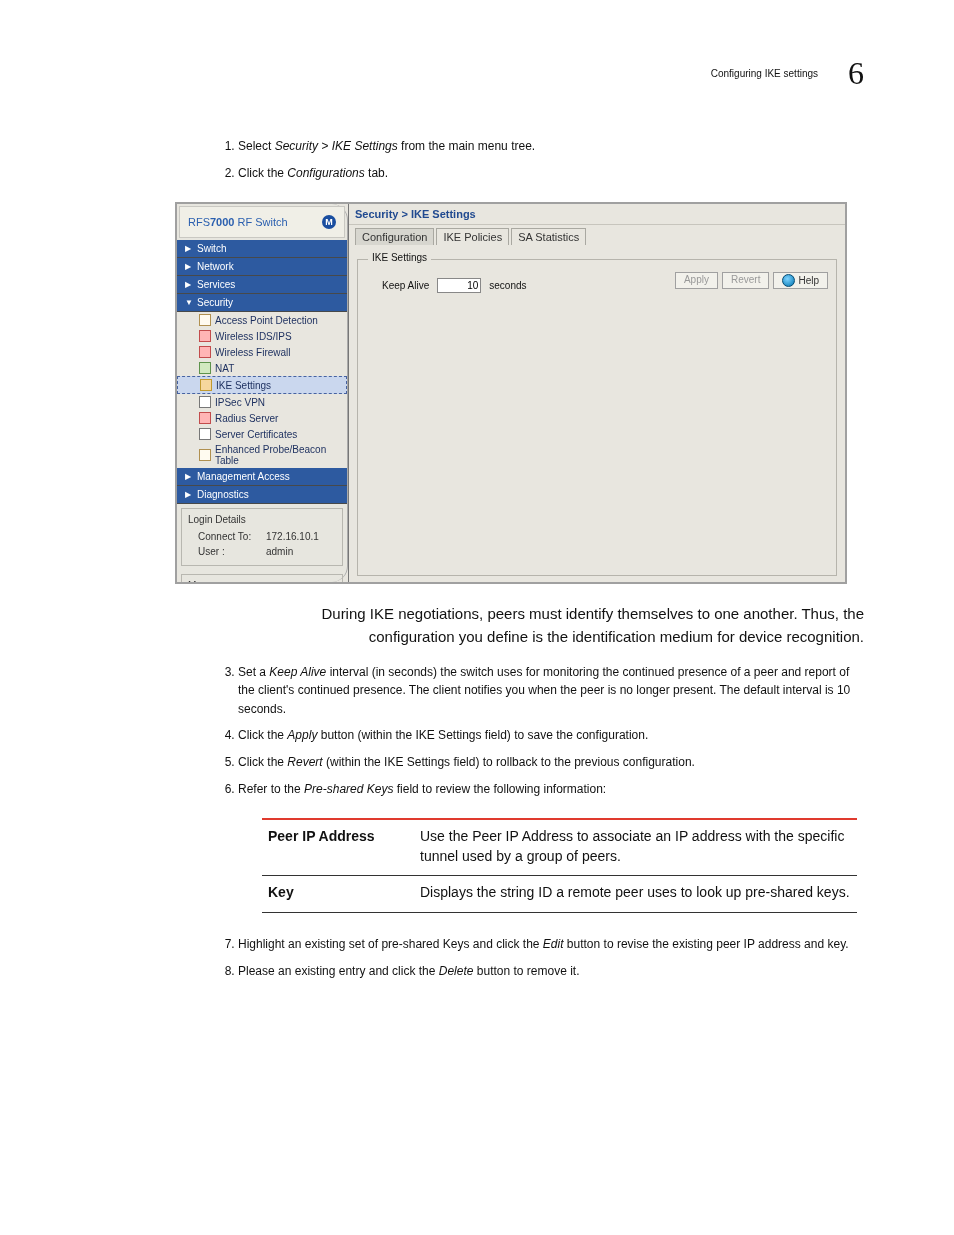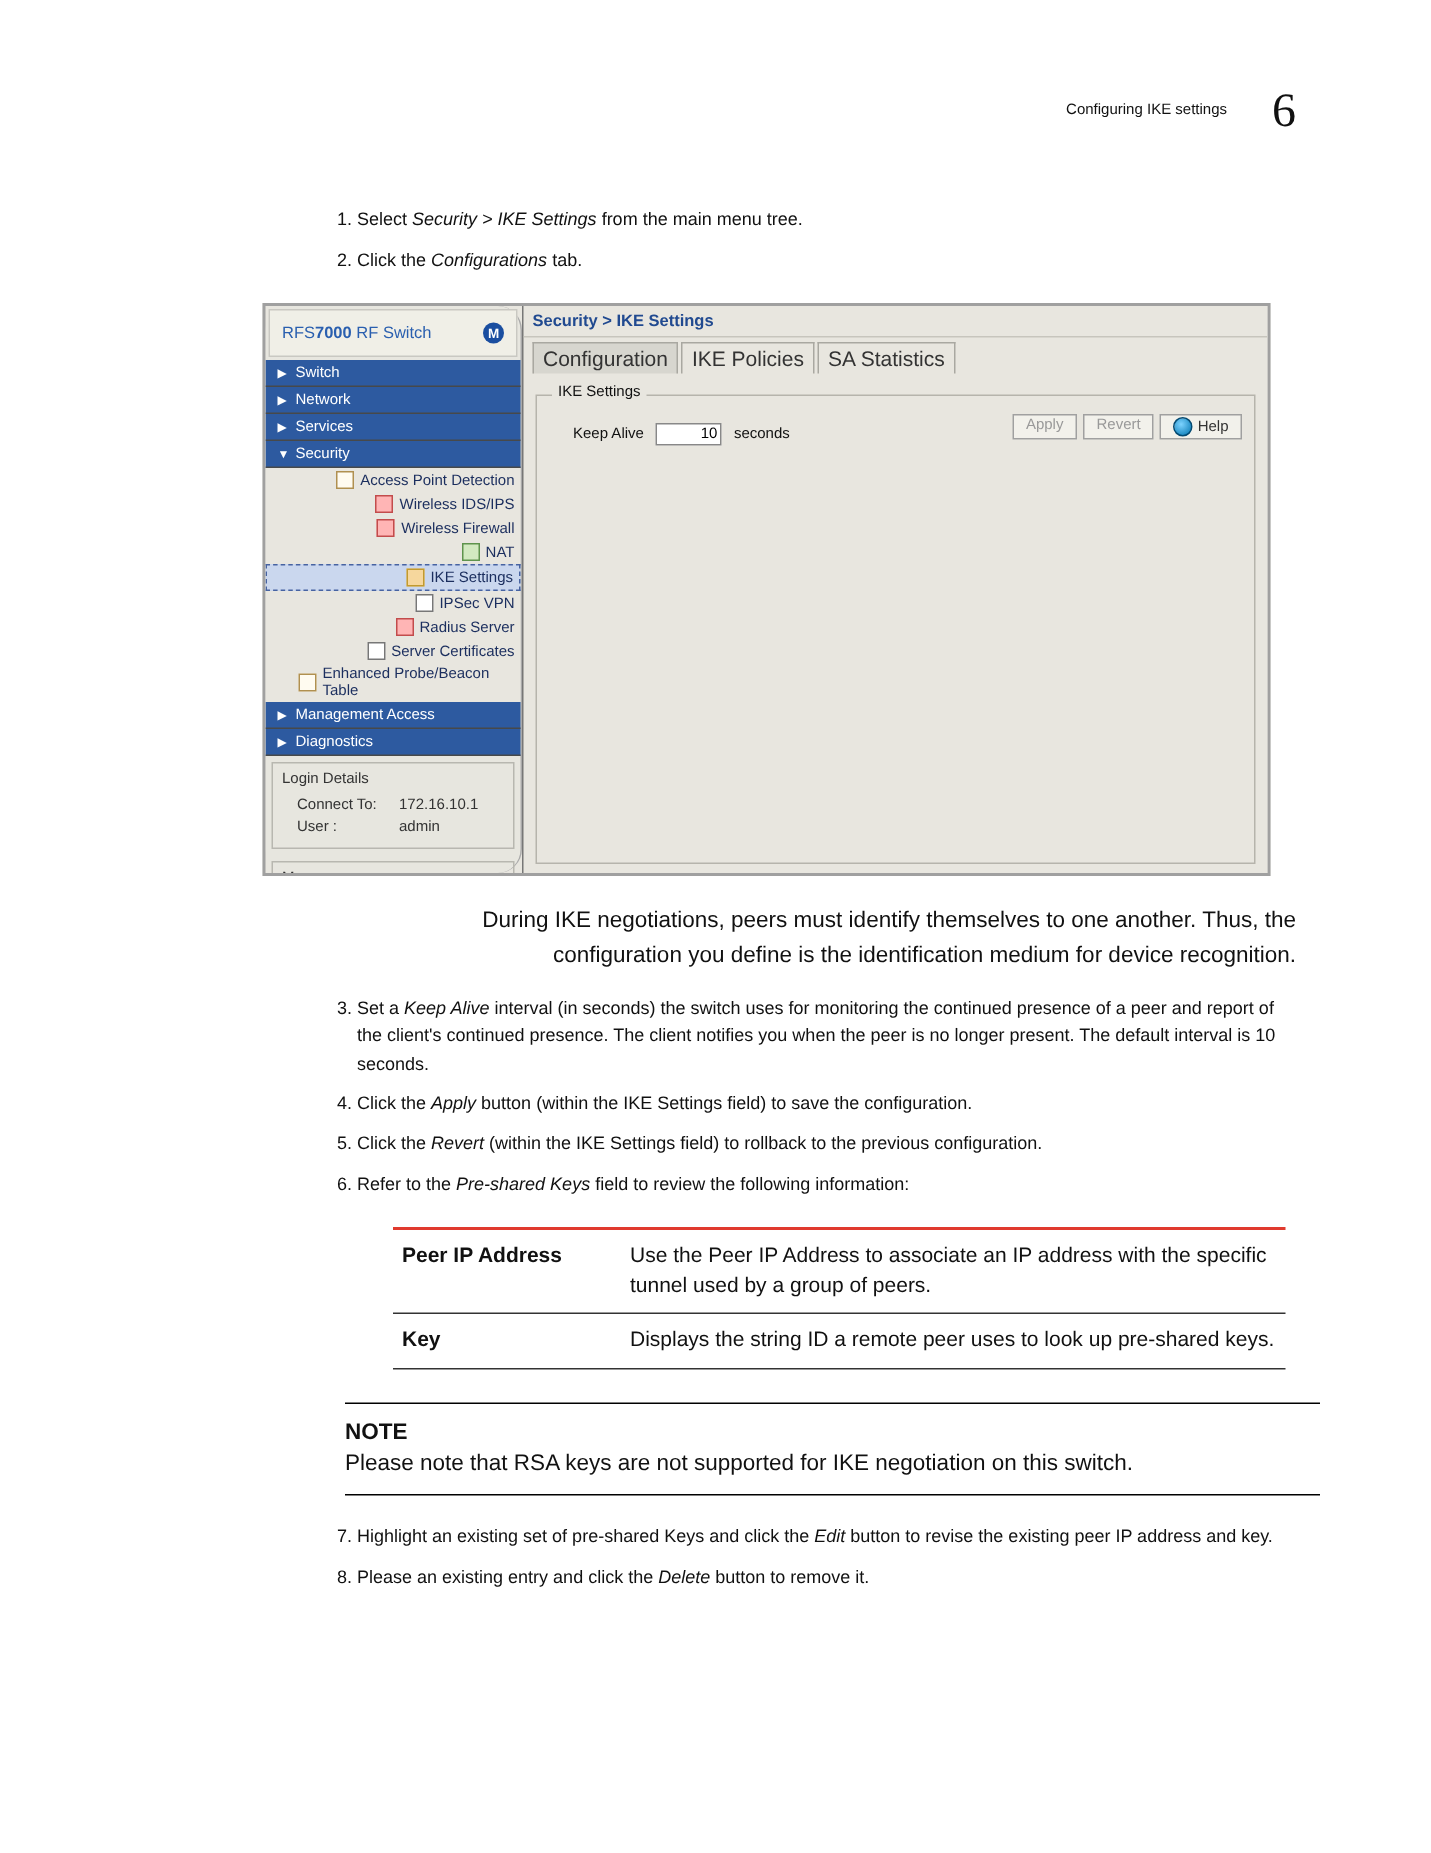--- a/index.html
+++ b/index.html
@@ -99,21 +99,20 @@
   }
   .chev { font-size: 8px; display:inline-block; width:8px; }
   .sb-child {
     padding: 2px 4px 2px 22px;
     color: #1b2e5e;
     font-size: 10px;
     display: flex;
     align-items: center;
     gap: 4px;
     background: #e8e6df;
-    justify-content: flex-end;
   }
   .sb-child.selected {
     background: #cad7ee;
     border: 1px dashed #4763a1;
   }
   .sb-icon {
     width: 10px;
     height: 10px;
     display: inline-block;
     border: 1px solid #777;
@@ -146,21 +145,21 @@
     color: #214a90;
     font-weight: bold;
     font-size: 11px;
     padding: 4px 6px;
     border-bottom: 1px solid #c7c5bd;
   }
   .main-tabs {
     display: flex;
     gap: 2px;
     padding: 3px 4px 0 6px;
-    font-size: 14px;
+    font-size: 11px;
   }
   .main-tab {
     padding: 2px 6px;
     border: 1px solid #a9a8a1;
     border-bottom: none;
     background: #e8e6df;
     color: #333;
   }
   .main-tab.active { background: #d7d6cf; }
   .fieldset {
@@ -405,24 +404,20 @@
       </tr>
     </thead>
     <tbody>
       <tr>
         <td>Key</td>
         <td>Displays the string ID a remote peer uses to look up pre-shared keys.</td>
       </tr>
     </tbody>
   </table>
 
-  <div class="note-block">
-    <b>NOTE</b>
-    <span>Please note that RSA keys are not supported for IKE negotiation on this switch.</span>
-  </div>
 
   <ol class="steps" start="7">
     <li>
       <span>Highlight an existing set of pre-shared Keys and click the </span><em>Edit</em><span> button to revise the existing peer IP address and key.</span>
     </li>
     <li>
       <span>Please an existing entry and click the </span><em>Delete</em><span> button to remove it.</span>
     </li>
   </ol>
 

